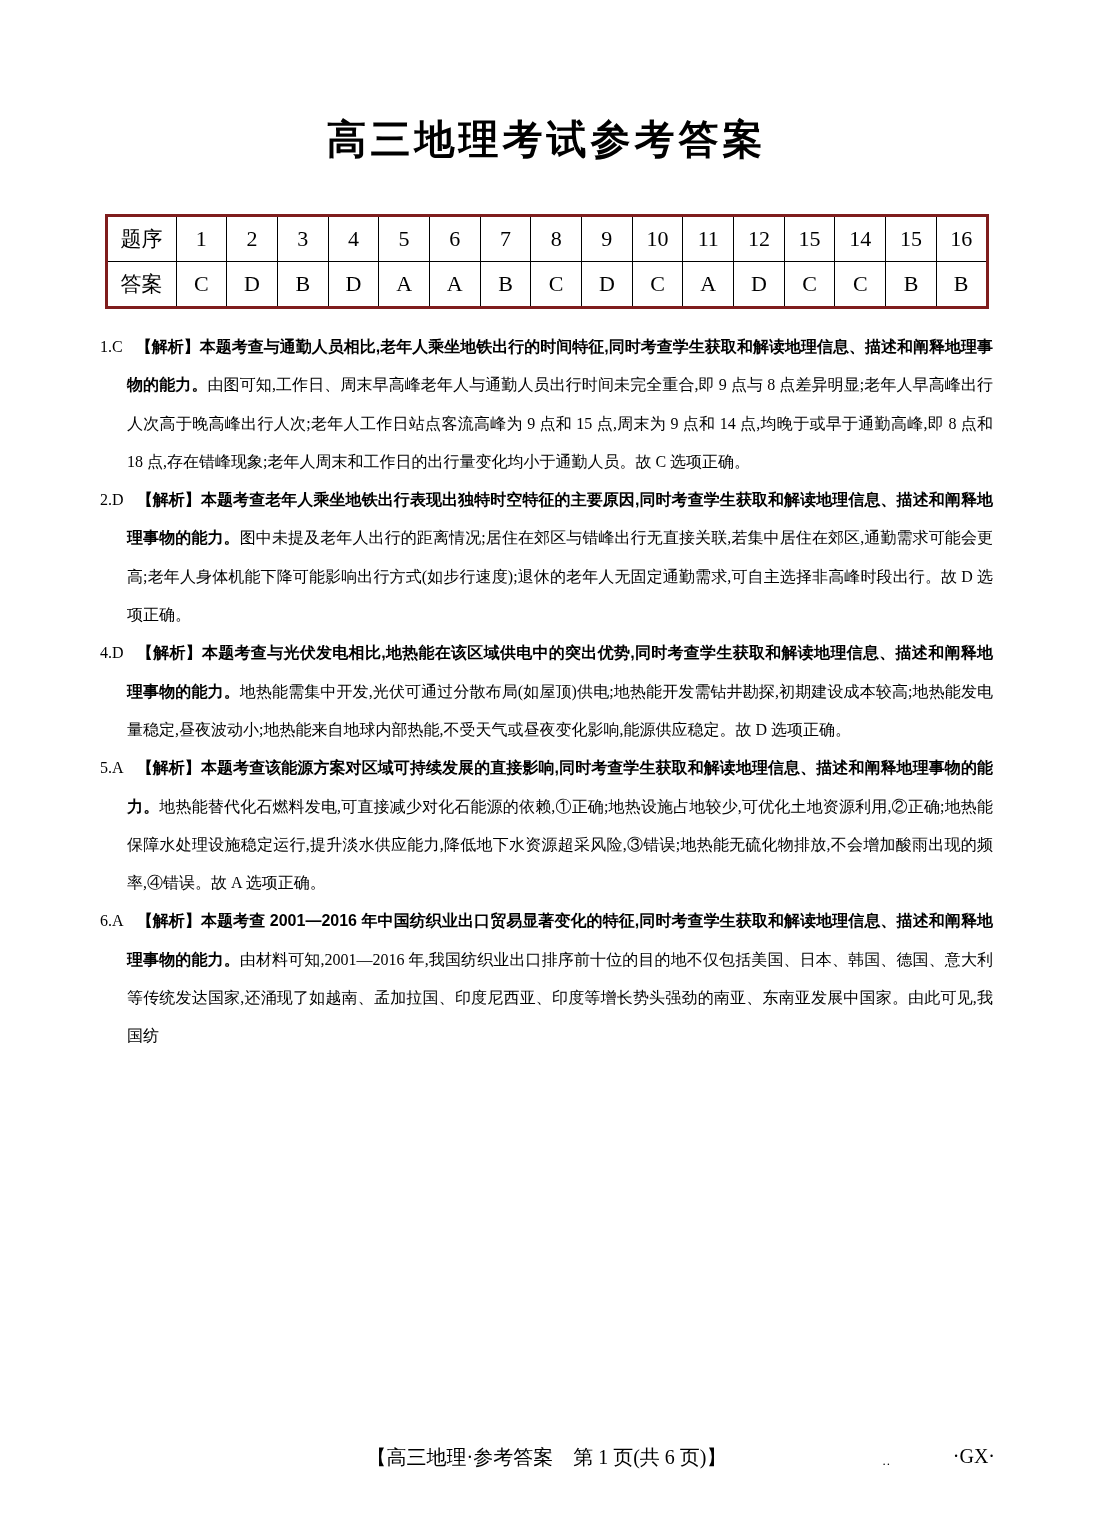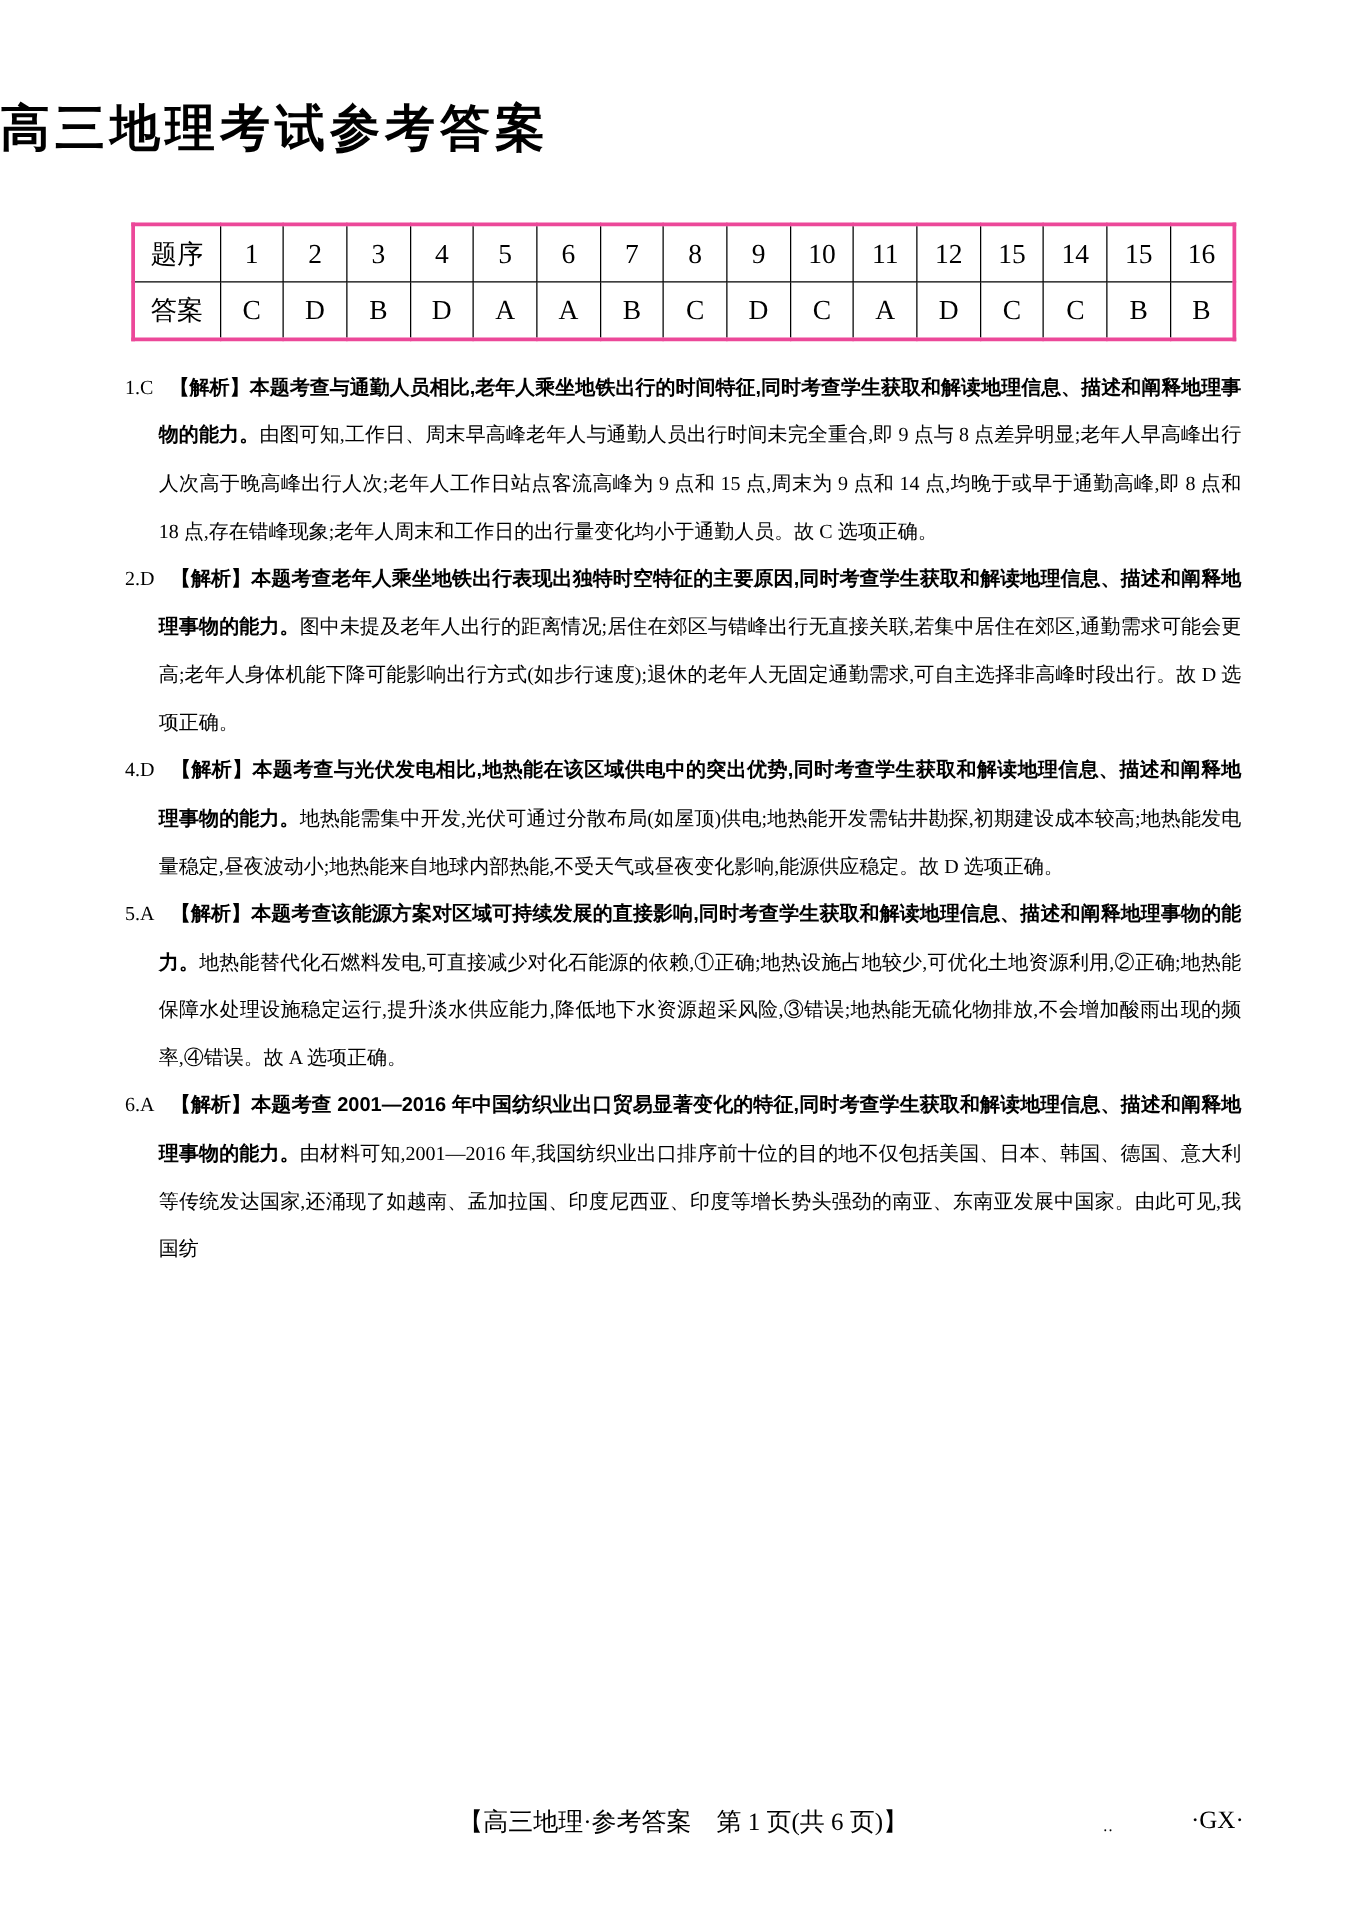--- a/index.html
+++ b/index.html
@@ -4,32 +4,33 @@
 <style>
   html,body { margin:0; padding:0; background:#ffffff; }
   .page {
     position:relative;
     width:1093px; height:1536px;
     background:#ffffff; color:#000;
     font-family:"Liberation Serif", serif;
     overflow:hidden;
   }
   .title {
-    margin:0; padding-top:80px;
+    margin:0; padding-top:116px;
+    text-align:center;
     font-family:"Liberation Sans", sans-serif;
     font-weight:bold;
     font-size:40px; line-height:46px;
     letter-spacing:4px;
   }
   table.answers {
     border-collapse:collapse;
     table-layout:fixed;
     width:884px;
     margin:52px auto 0 auto;
-    border:3px solid #ec4899;
+    border:3px solid #7f1d1d;
     font-size:22px;
   }
   table.answers td {
     border:1.5px solid #000;
     height:44px;
     text-align:center;
     vertical-align:middle;
     padding:0;
     overflow:hidden;
   }

